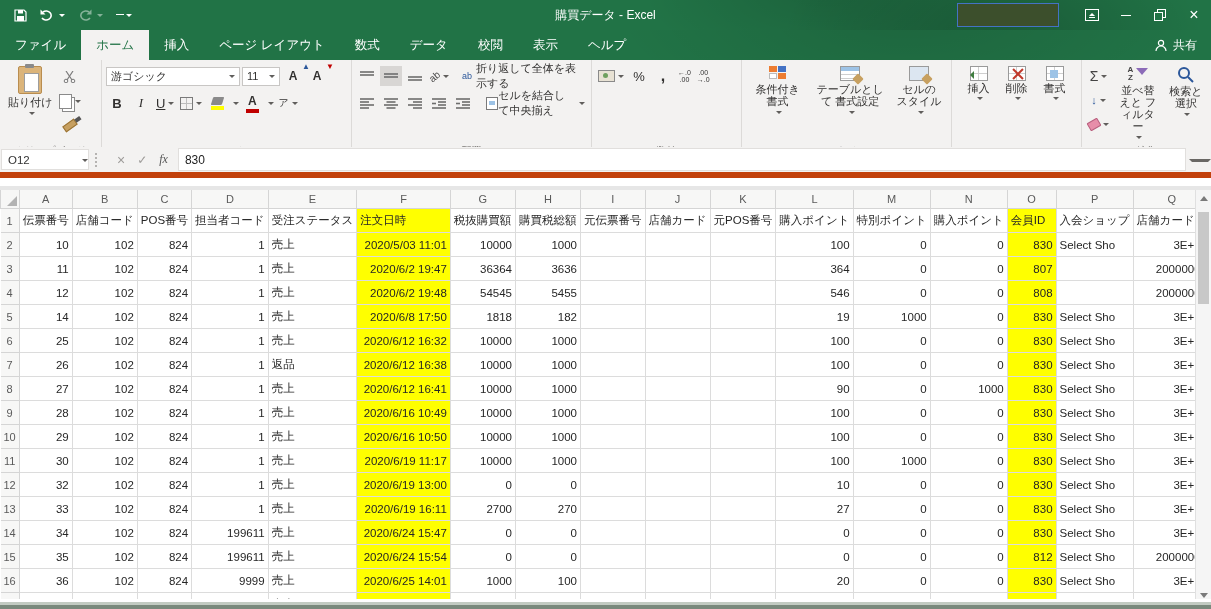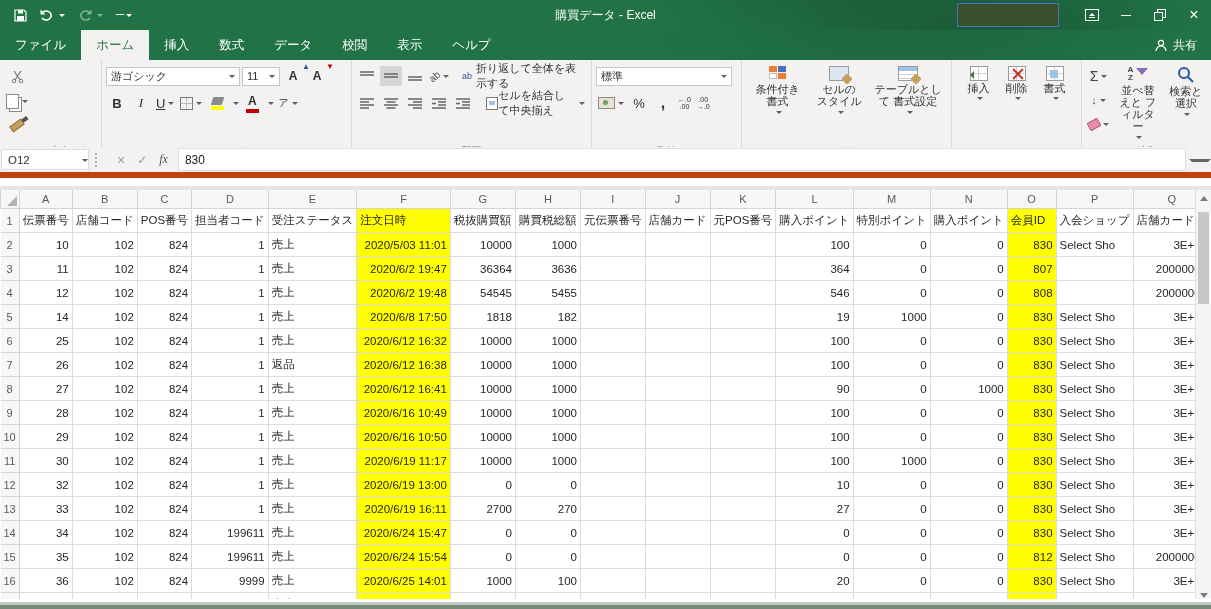--- a/index.html
+++ b/index.html
@@ -193,37 +193,46 @@
           </svg>
       </span>
       <span class="wbtn" style="font-size:16px;">×</span>
     </div>
   </div>
 
   <div class="tabbar">
     <span class="tab">ファイル</span>
     <span class="tab active">ホーム</span>
     <span class="tab">挿入</span>
+    <span class="tab">ページ レイアウト</span>
     <span class="tab">数式</span>
     <span class="tab">データ</span>
     <span class="tab">校閲</span>
     <span class="tab">表示</span>
     <span class="tab">ヘルプ</span>
     <span class="share">
       <svg width="13" height="13" viewBox="0 0 13 13">
           <circle cx="6" cy="4" r="2.6" fill="none" stroke="#fff" stroke-width="1.2"></circle>
           <path d="M1 12 a5 5 0 0 1 10 0" fill="none" stroke="#fff" stroke-width="1.2"></path>
         </svg>
       <span>共有</span>
     </span>
   </div>
 
   <div class="ribbon">
 
     <div class="grp" style="width:102px;">
+      <div class="bigbtn">
+        <span class="pasteicon">
+            <span class="clipt"></span>
+            <span class="page"></span>
+          </span>
+        <span>貼り付け</span>
+          <span class="c"></span>
+      </div>
       <div class="col2" style="padding-top:3px;">
         <span class="sbtn">
           <svg width="13" height="12" viewBox="0 0 13 12">
               <line x1="3" y1="0" x2="9" y2="9" stroke="#7a7a7a" stroke-width="1.2"></line>
               <line x1="10" y1="0" x2="4" y2="9" stroke="#7a7a7a" stroke-width="1.2"></line>
               <circle cx="3" cy="10" r="1.8" fill="none" stroke="#7a7a7a"></circle>
               <circle cx="10" cy="10" r="1.8" fill="none" stroke="#7a7a7a"></circle>
             </svg>
         </span>
         <span class="sbtn">
@@ -366,26 +375,20 @@
           <span>セルを結合して中央揃え</span>
           <span class="c"></span>
         </span>
       </div>
       <div class="glabel">配置</div>
       <span class="launch">↘</span>
     </div>
 
     <div class="grp" style="width:150px;flex-direction:column;gap:3px;">
       <div class="rrow">
-        <span class="inputbox" style="width:136px;justify-content:space-between;">
-            <span>標準</span>
-            <span class="c"></span>
-          </span>
-      </div>
-      <div class="rrow">
         <span class="sbtn">
             <span class="cashicon">
               <i></i>
             </span>
             <span class="c"></span>
           </span>
         <span class="sbtn" style="font-size:13px;">%</span>
         <span class="sbtn" style="font-size:16px;font-weight:bold;">,</span>
         <span class="decbtn">
             <span>←.0</span>
@@ -404,28 +407,28 @@
       <div class="bigbtn" style="width:60px;">
         <span class="cficon">
             <b></b>
             <u></u>
             <s></s>
             <b></b>
           </span>
         <span>条件付き 書式</span>
           <span class="c"></span>
       </div>
+      <div class="bigbtn" style="width:76px;">
+        <span class="tblicon"></span>
+        <span>テーブルとして 書式設定</span>
+          <span class="c"></span>
+      </div>
       <div class="bigbtn" style="width:52px;">
         <span class="tblicon" style="background:#dce6f1;"></span>
         <span>セルの スタイル</span>
-          <span class="c"></span>
-      </div>
-      <div class="bigbtn" style="width:76px;">
-        <span class="tblicon"></span>
-        <span>テーブルとして 書式設定</span>
           <span class="c"></span>
       </div>
       <div class="glabel">スタイル</div>
     </div>
 
     <div class="grp" style="width:130px;justify-content:center;gap:4px;">
       <div class="midbtn">
         <span class="cellgic ins"></span>
         <span>挿入</span>
           <span class="c"></span>

